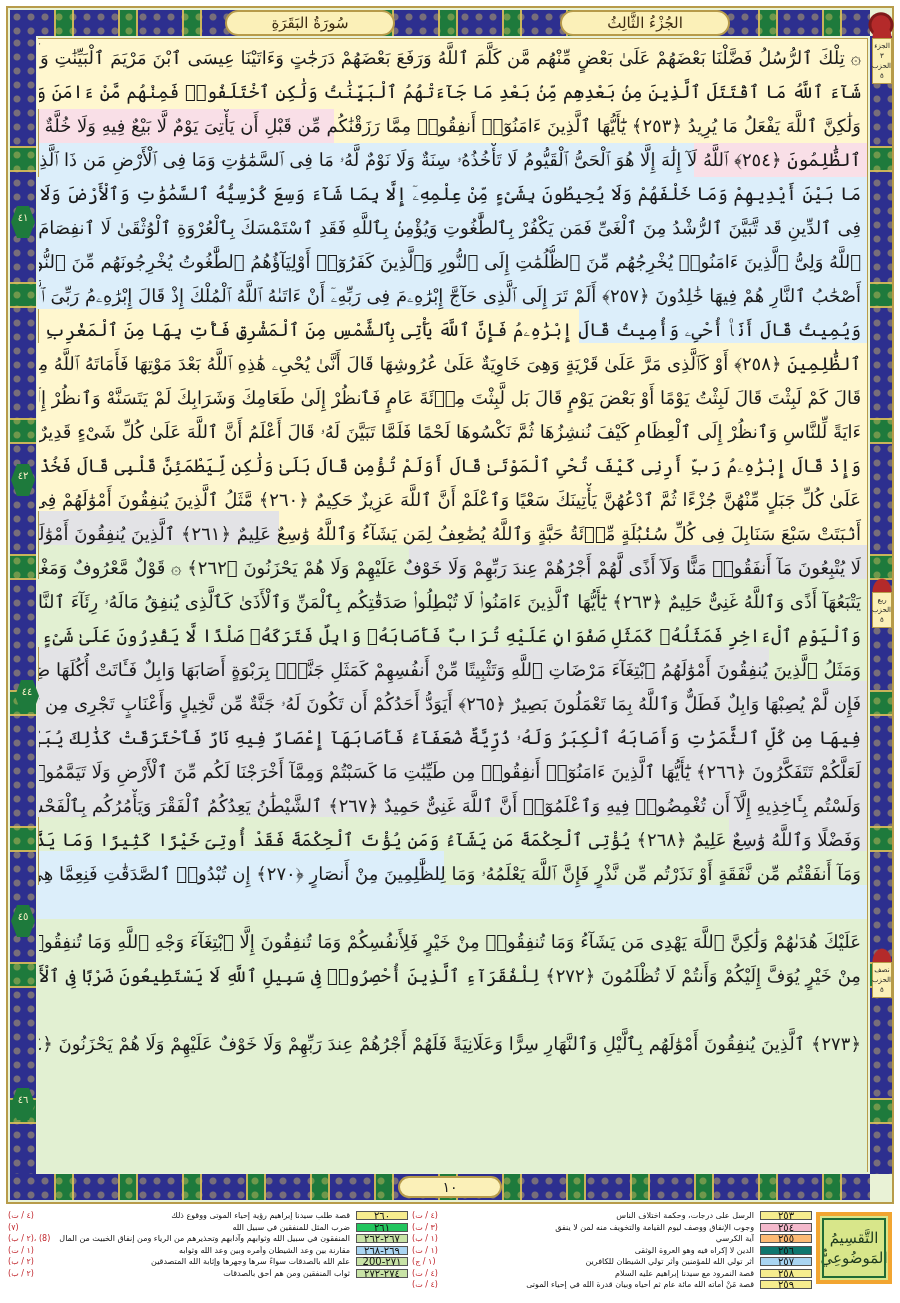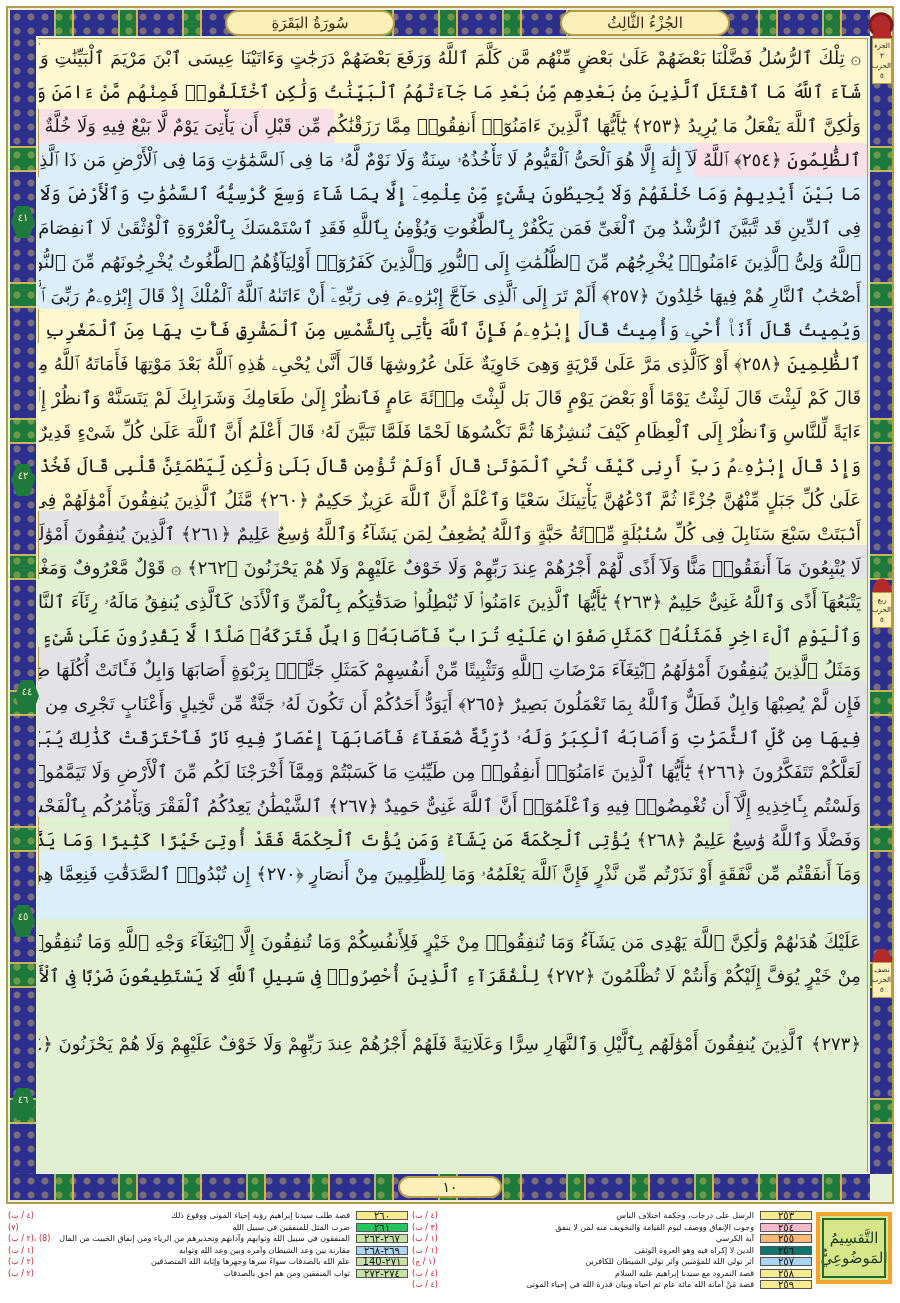--- a/index.html
+++ b/index.html
@@ -265,21 +265,21 @@
       <span class="topic-range" style="background:#c8e3a6">٢٦٧-٢٦٢</span>
       <span class="topic-title">المنفقون في سبيل الله وثوابهم وآدابهم وتحذيرهم من الرياء ومن إنفاق الخبيث من المال</span>
       <span class="topic-ref">(٢ / ب)، (8)</span>
     </div>
   <div class="topic-row">
       <span class="topic-range" style="background:#a9d5f2">٢٦٩-٢٦٨</span>
       <span class="topic-title">مقارنة بين وعد الشيطان وأمره وبين وعد الله وثوابه</span>
       <span class="topic-ref">(١ / ت)</span>
     </div>
   <div class="topic-row">
-      <span class="topic-range" style="background:#c8e3a6">٢٧١-140</span>
+      <span class="topic-range" style="background:#c8e3a6">٢٧١-200</span>
       <span class="topic-title">علم الله بالصدقات سواءً سرها وجهرها وإثابة الله المتصدقين</span>
       <span class="topic-ref">(٢ / ب)</span>
     </div>
   <div class="topic-row">
       <span class="topic-range" style="background:#c8e3a6">٢٧٤-٢٧٢</span>
       <span class="topic-title">ثواب المنفقين ومن هم أحق بالصدقات</span>
       <span class="topic-ref">(٢ / ب)</span>
     </div>
 </div>
 

